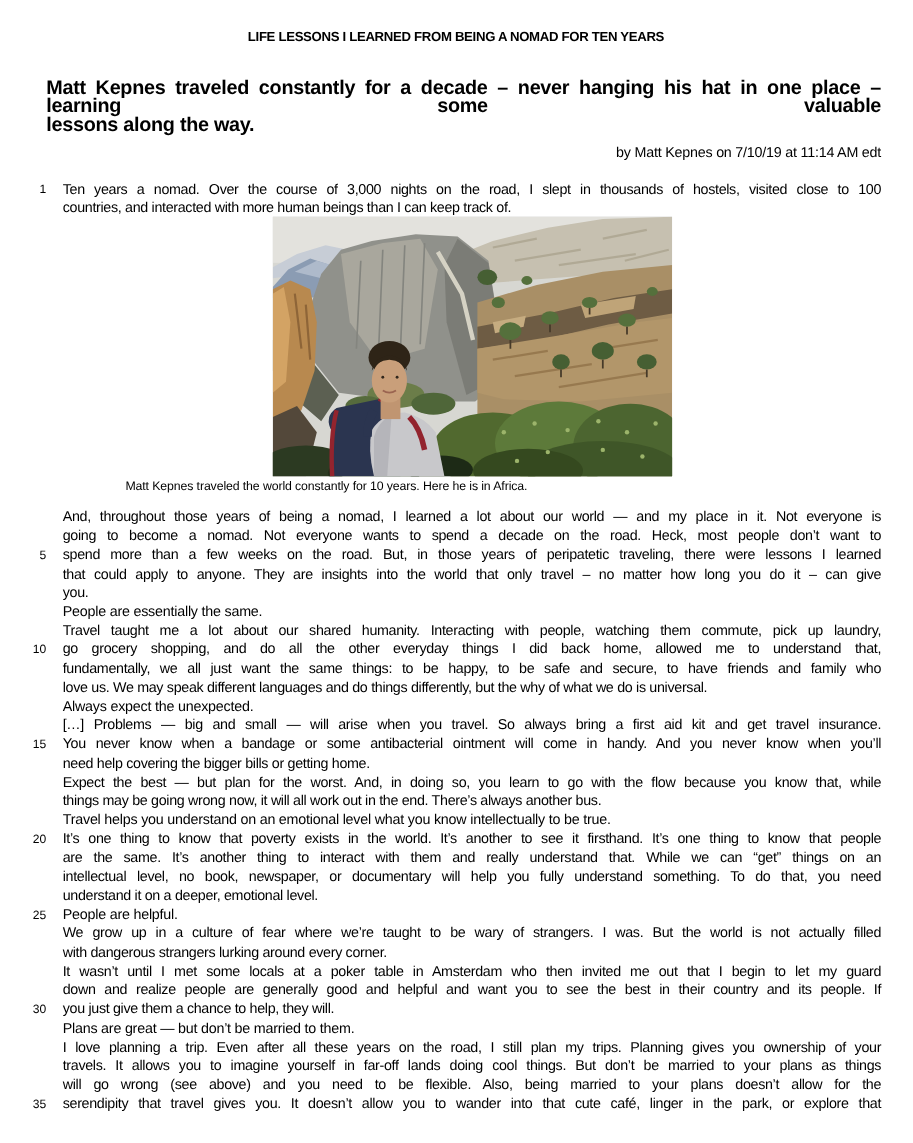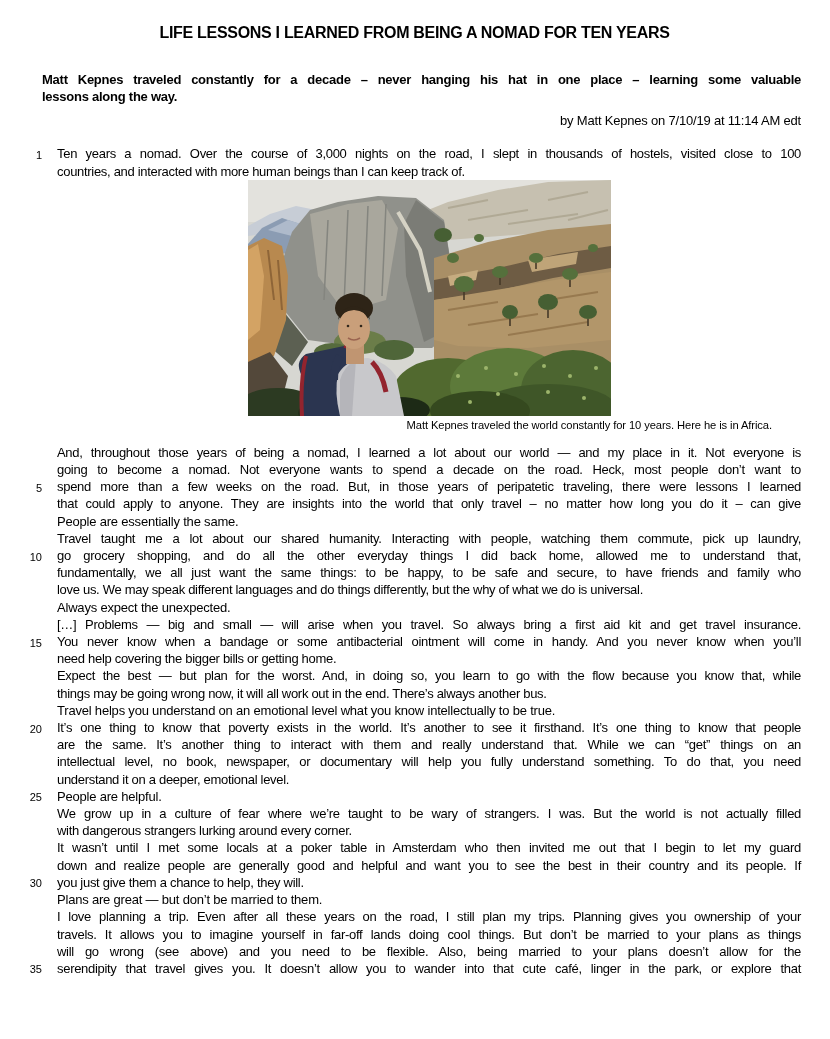--- a/index.html
+++ b/index.html
@@ -4,44 +4,44 @@
 <style>
   html,body{margin:0;padding:0;background:#ffffff;}
   body{
     width:830px;height:1039px;overflow:hidden;color:#000;
     font-family:"Liberation Sans","DejaVu Sans",sans-serif;
     -webkit-font-smoothing:antialiased;
   }
   .page{position:relative;width:830px;height:1039px;background:#fff;}
   .title{
     margin:24px 29px 0 28px;text-align:center;
-    font-size:16px;font-weight:bold;letter-spacing:-0.3px;line-height:18px;
+    font-size:12px;font-weight:bold;letter-spacing:-0.3px;line-height:18px;
   }
   .subtitle{margin:29px 29px 0 28px;font-weight:bold;}
   .subtitle .sline{
-    display:block;font-size:13px;line-height:17.2px;letter-spacing:-0.25px;padding-left:14px;
+    display:block;font-size:18px;line-height:17.2px;letter-spacing:-0.25px;padding-left:14px;
   }
   .subtitle .sline.j{text-align:justify;text-align-last:justify;}
   .byline{
     margin:7px 29px 0 28px;text-align:right;
     font-size:13px;line-height:17px;letter-spacing:-0.2px;
   }
   .passage{margin-top:16px;}
   .line{position:relative;font-size:13px;line-height:17.2px;letter-spacing:-0.3px;}
   .line .ln{
     position:absolute;left:0;top:1.5px;width:42px;text-align:right;
     font-size:11px;letter-spacing:0;
   }
   .line .lt{display:block;margin:0 29px 0 57px;}
   .line:not(.end) .lt{text-align:justify;text-align-last:justify;}
   .line.bold .lt{font-weight:normal;letter-spacing:-0.2px;}
   .figure{margin:5px 29px 0 57px;text-align:center;}
   .photo{width:363px;height:236px;display:block;margin:0 auto;background:#d7d7d2;}
   .caption{
-    margin:3px 29px 0 57px;text-align:right;
+    margin:3px 29px 0 57px;text-align:left;
     font-size:11.2px;line-height:13px;letter-spacing:-0.1px;
   }
   .post{margin-top:12px;}
 </style>
 </head>
 <body>
 
 <div class="page">
 
   <h1 class="title">LIFE LESSONS I LEARNED FROM BEING A NOMAD FOR TEN YEARS</h1>
@@ -174,20 +174,24 @@
           <span class="lt">going to become a nomad. Not everyone wants to spend a decade on the road. Heck, most people don’t want to</span>
         </div>
         <div class="line">
           <span class="ln">5</span>
           <span class="lt">spend more than a few weeks on the road. But, in those years of peripatetic traveling, there were lessons I learned</span>
         </div>
         <div class="line">
           <span class="ln"></span>
           <span class="lt">that could apply to anyone. They are insights into the world that only travel – no matter how long you do it – can give</span>
         </div>
+        <div class="line end">
+          <span class="ln"></span>
+          <span class="lt">you.</span>
+        </div>
         <div class="line bold end">
           <span class="ln"></span>
           <span class="lt">People are essentially the same.</span>
         </div>
         <div class="line">
           <span class="ln"></span>
           <span class="lt">Travel taught me a lot about our shared humanity. Interacting with people, watching them commute, pick up laundry,</span>
         </div>
         <div class="line">
           <span class="ln">10</span>

